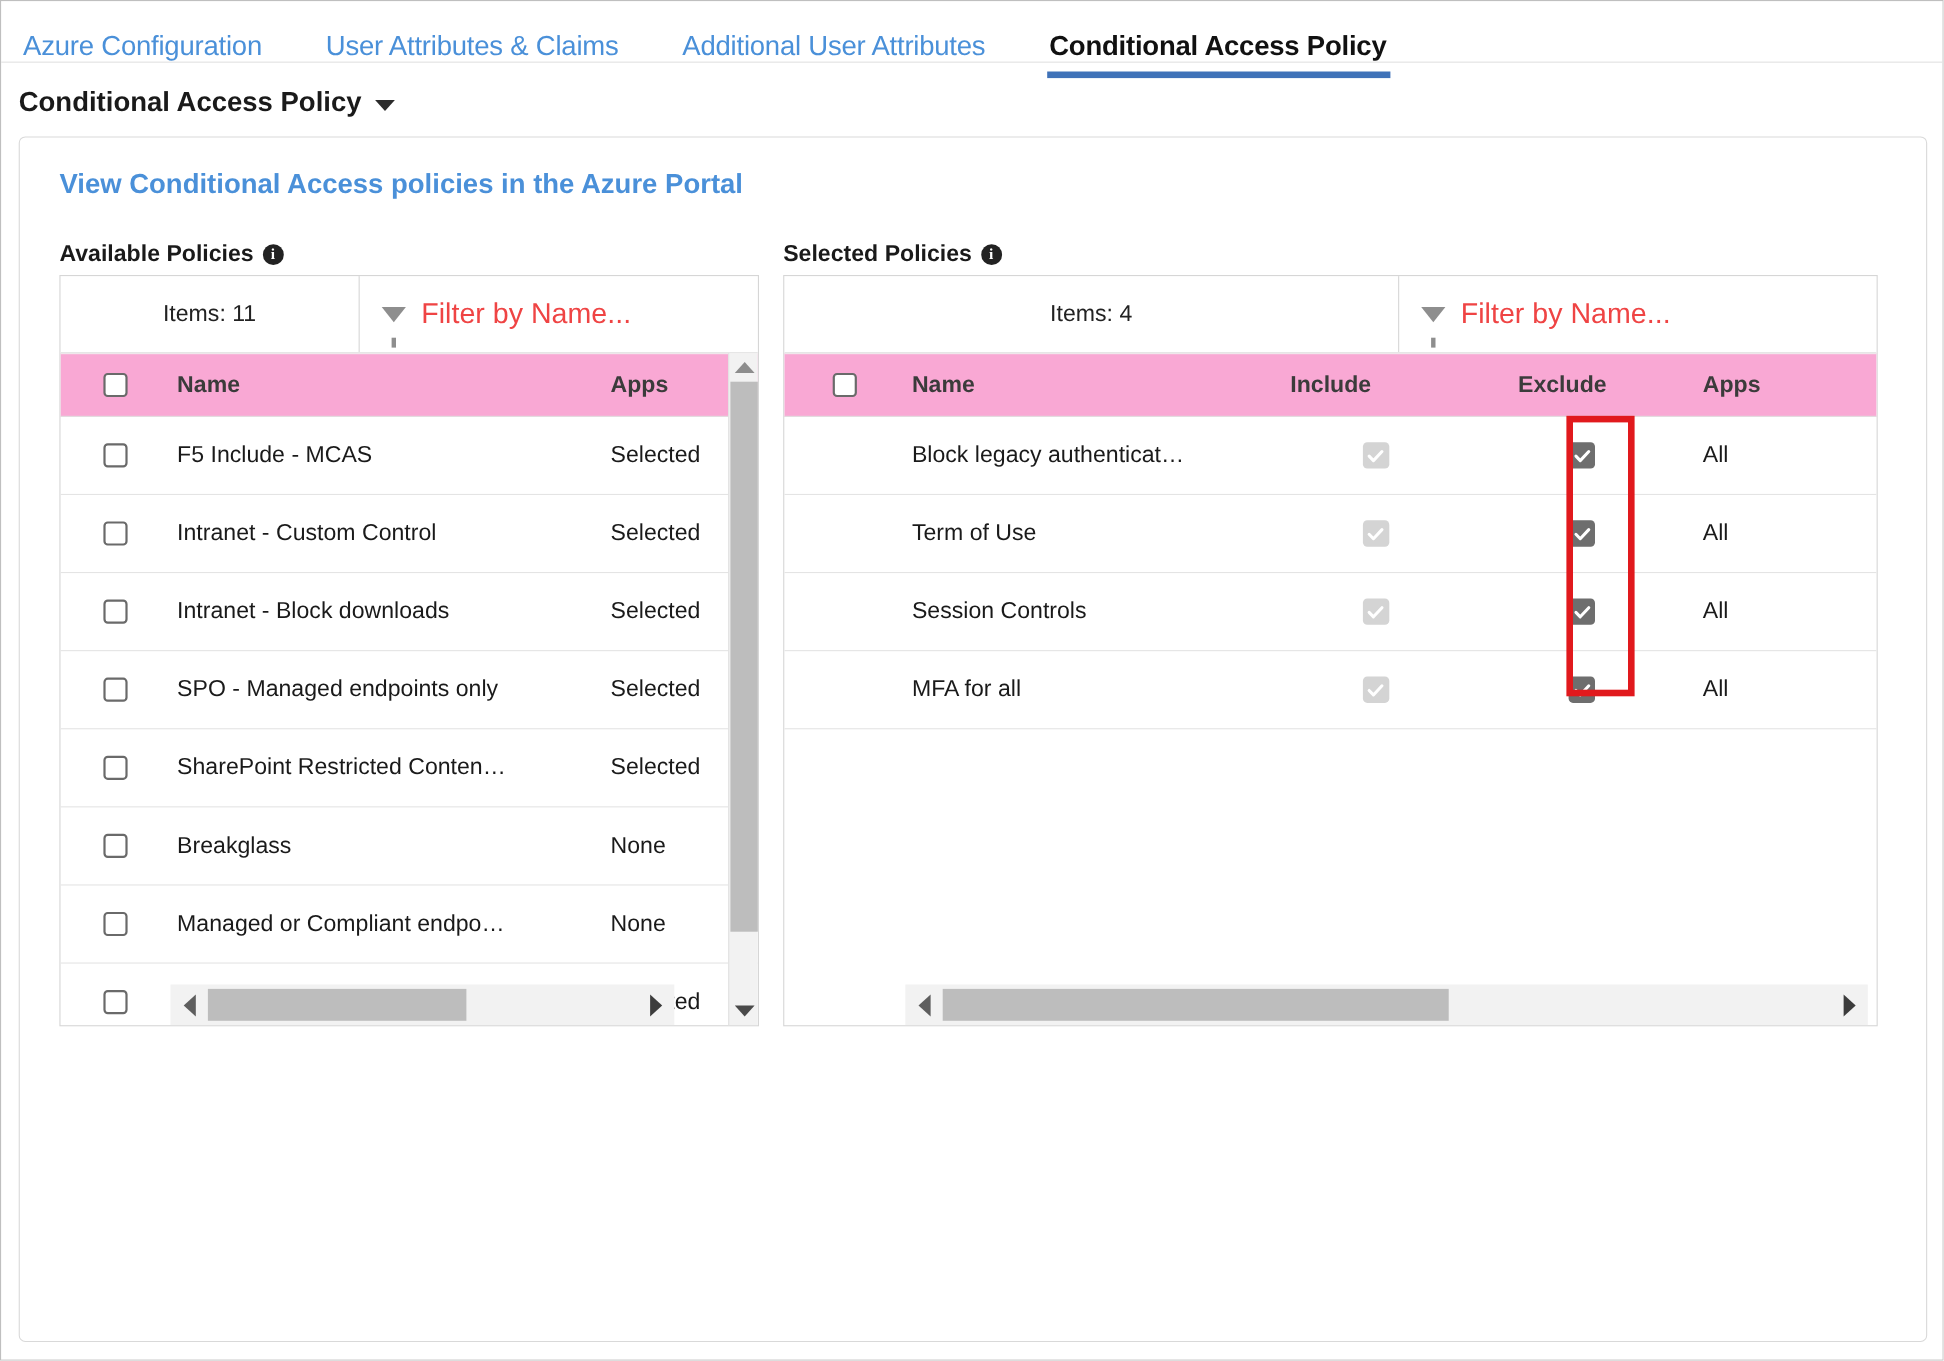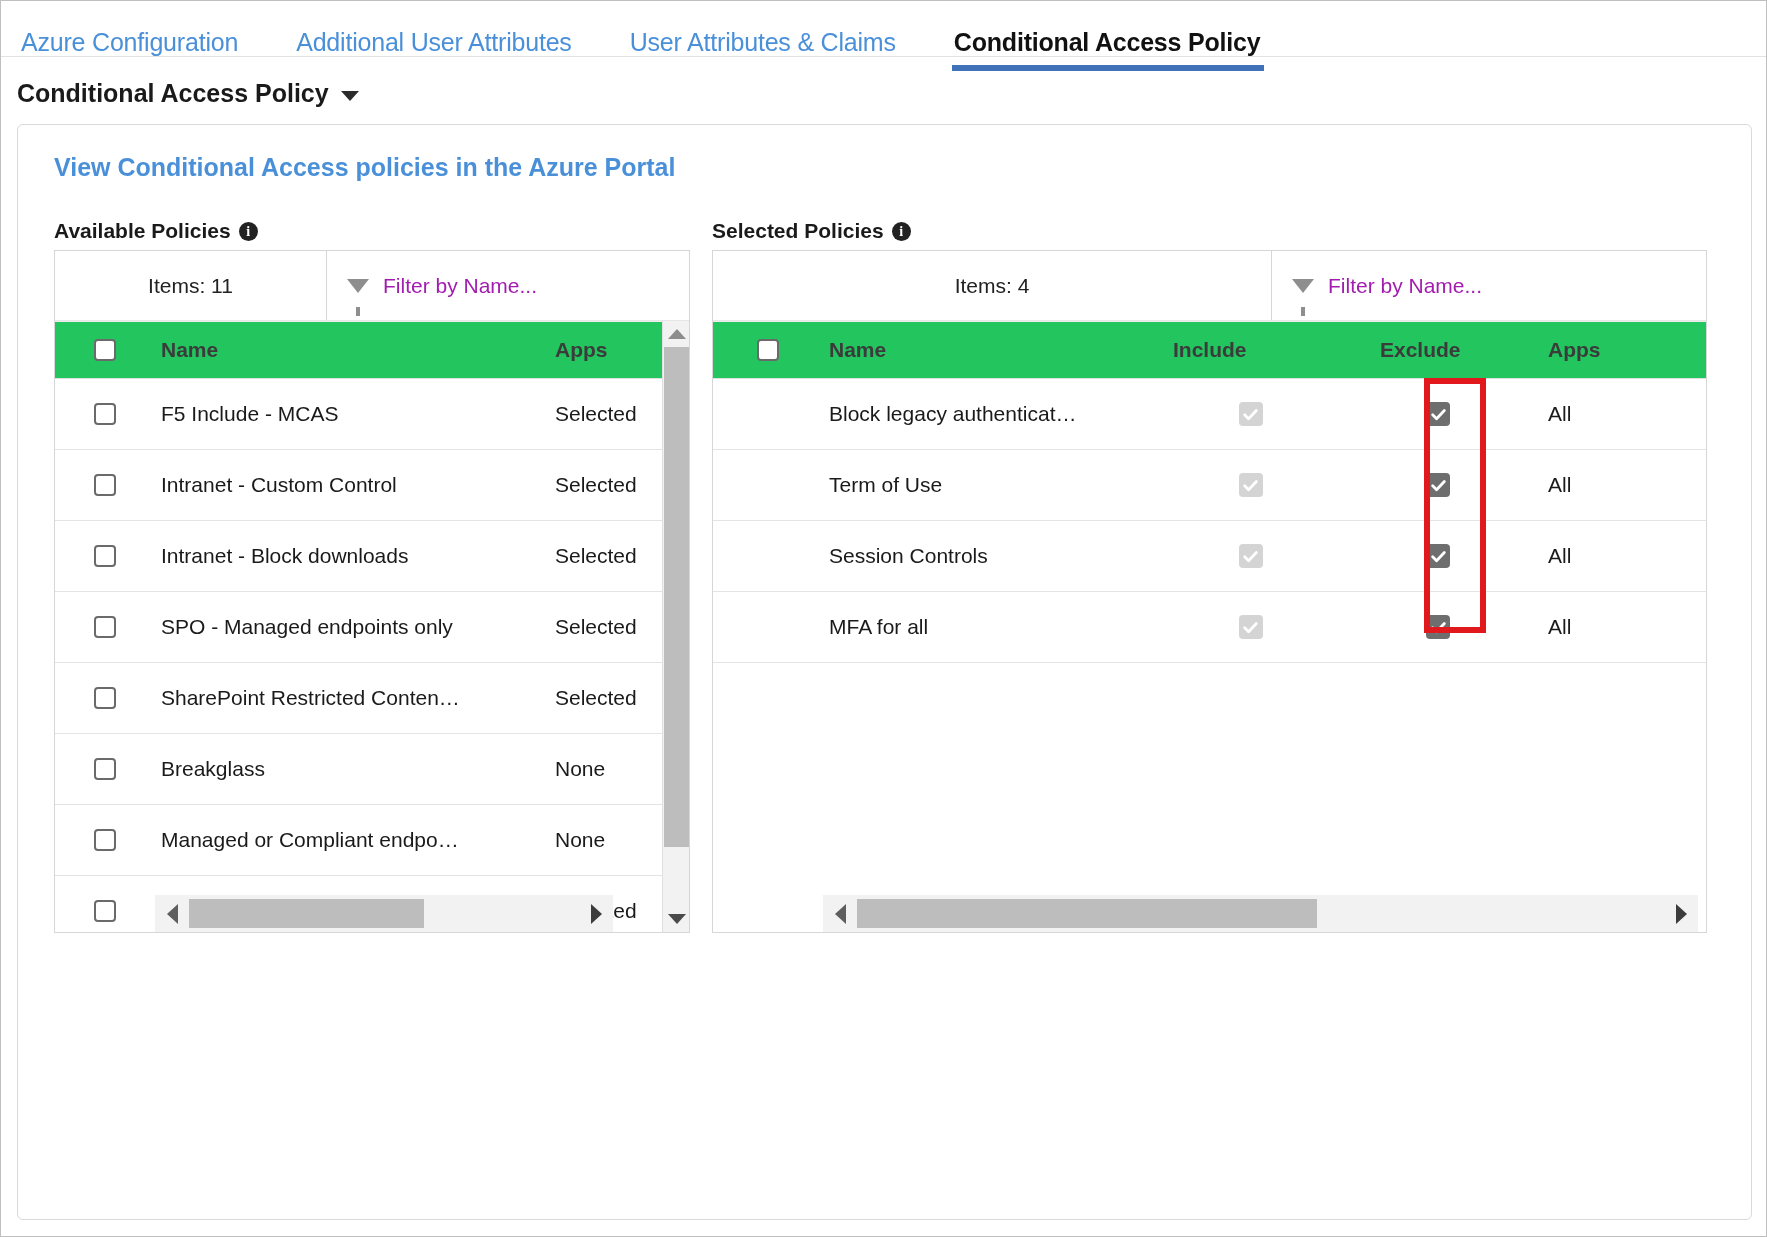--- a/index.html
+++ b/index.html
@@ -143,28 +143,28 @@
     position: relative;
   }
   .funnel::after {
     content: "";
     position: absolute;
     left: -2px; top: 14px;
     width: 4px; height: 9px;
     background: #8e8e8e;
   }
   .filter-ph {
-    font-size: 21px;
-    color: #a21caf;
+    font-size: 26px;
+    color: #ef4444;
   }
 
   .thead {
     display: flex;
     height: 58px;
-    background: #22c55e;
+    background: #f9a8d4;
     border-top: 1px solid #eee;
     border-bottom: 1px solid #e0e0e0;
     align-items: center;
     font-size: 21px;
     font-weight: bold;
     color: #3b3b3b;
   }
   .row {
     display: flex;
     height: 71px;
@@ -311,22 +311,22 @@
     pointer-events: none;
   }
 </style>
 </head>
 <body>
 
 <div class="page">
 
   <div class="tabbar">
     <div class="tab">Azure Configuration</div>
+    <div class="tab">User Attributes &amp; Claims</div>
     <div class="tab">Additional User Attributes</div>
-    <div class="tab">User Attributes &amp; Claims</div>
     <div class="tab active">Conditional Access Policy</div>
   </div>
 
   <div class="section-head">
     <span>Conditional Access Policy</span>
     <span class="caret-down"></span>
   </div>
 
   <div class="card">
 

